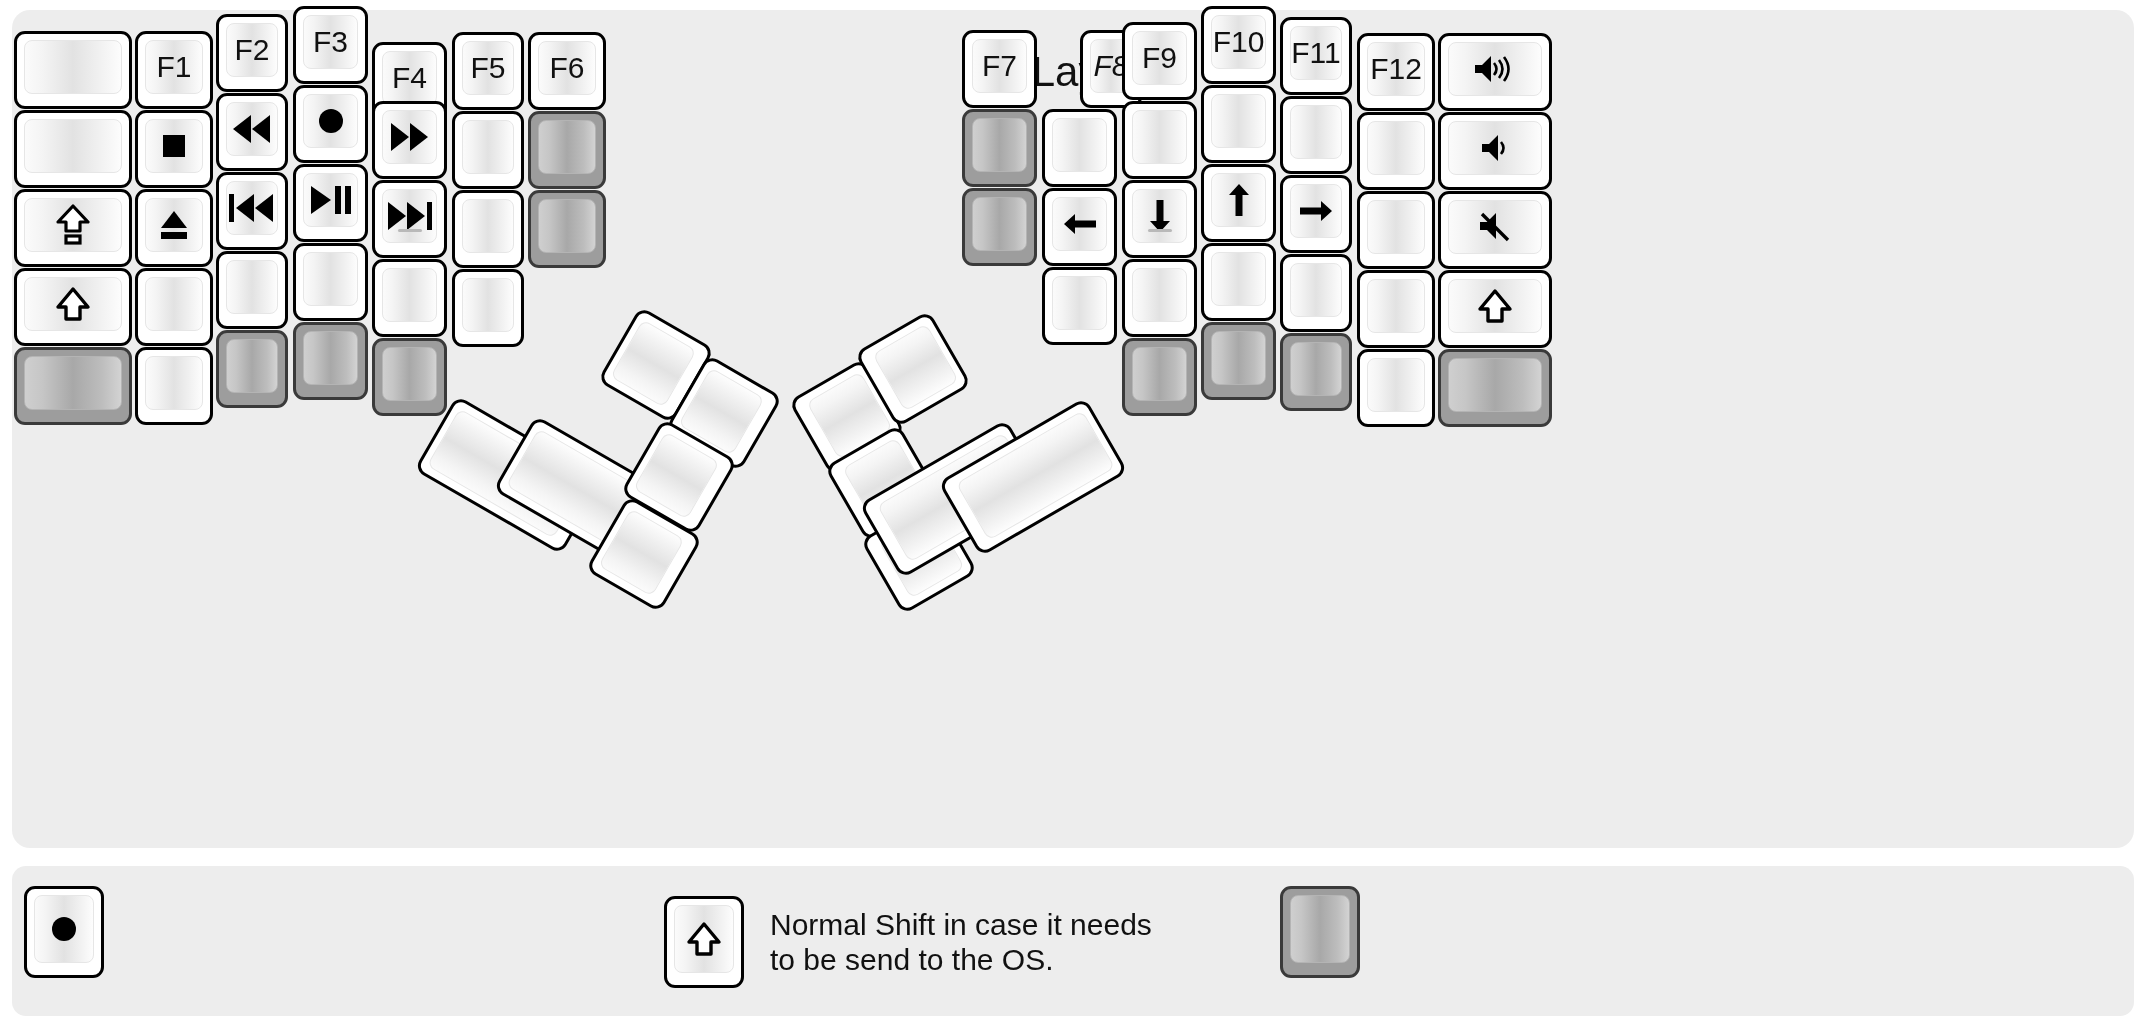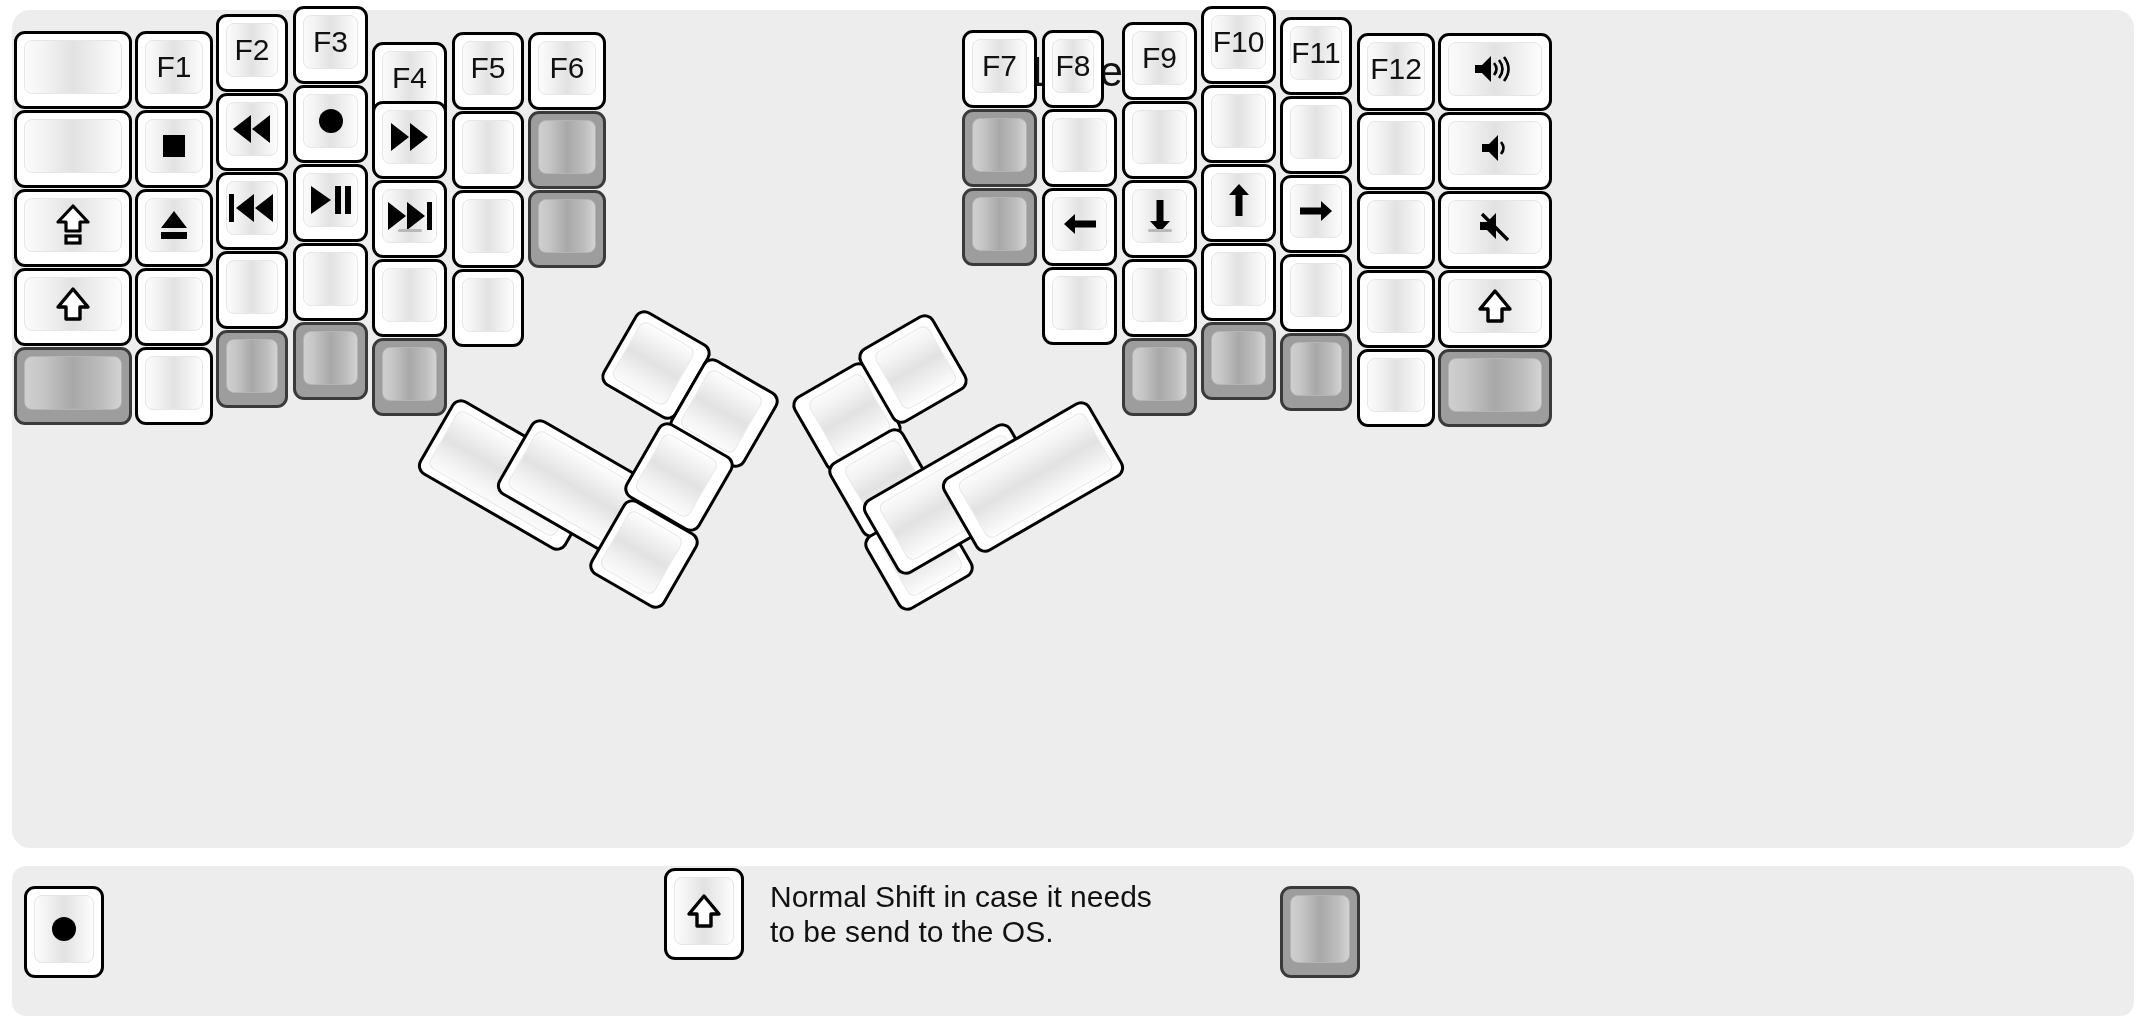--- a/index.html
+++ b/index.html
@@ -269,21 +269,21 @@
         <div class="cap">
           <span class="legend-txt">F7</span>
         </div>
       </div>
       <div class="key transparent" style="left: 962px; top: 109px; width: 75px; height: 78px;">
         <div class="cap"></div>
       </div>
       <div class="key transparent" style="left: 962px; top: 188px; width: 75px; height: 78px;">
         <div class="cap"></div>
       </div>
-      <div class="key" style="left: 1042px; top: 30px; width: 62px; height: 78px;">
+      <div class="key" style="left: 1080px; top: 30px; width: 62px; height: 78px; font-style: italic;">
         <div class="cap">
           <span class="legend-txt">F8</span>
         </div>
       </div>
       <div class="key" style="left: 1042px; top: 109px; width: 75px; height: 78px;">
         <div class="cap"></div>
       </div>
       <div class="key" style="left: 1042px; top: 188px; width: 75px; height: 78px;">
         <div class="cap">
           <span class="glyph">
@@ -471,21 +471,21 @@
         <div class="legend-key">
           <div class="cap">
             <span class="glyph">
               <svg width="32" height="32" viewBox="0 0 32 32" fill="#000">
                 <circle cx="16" cy="16" r="12"></circle>
               </svg>
             </span>
           </div>
         </div>
       </div>
-      <div class="legend-item" style="left: 664px; top: 868px; width: 560px;">
+      <div class="legend-item" style="left: 664px; top: 896px; width: 560px;">
         <div class="legend-key">
           <div class="cap">
             <span class="glyph">
               <svg width="36" height="37" viewBox="0 0 36 37" fill="#000">
                 <path d="M18 3 L33 21 L25 21 L25 33 L11 33 L11 21 L3 21 Z" fill="#fff" stroke="#000" stroke-width="3.4" stroke-linejoin="round"></path>
               </svg>
             </span>
           </div>
         </div>
         <div class="legend-text">Normal Shift in case it needs

